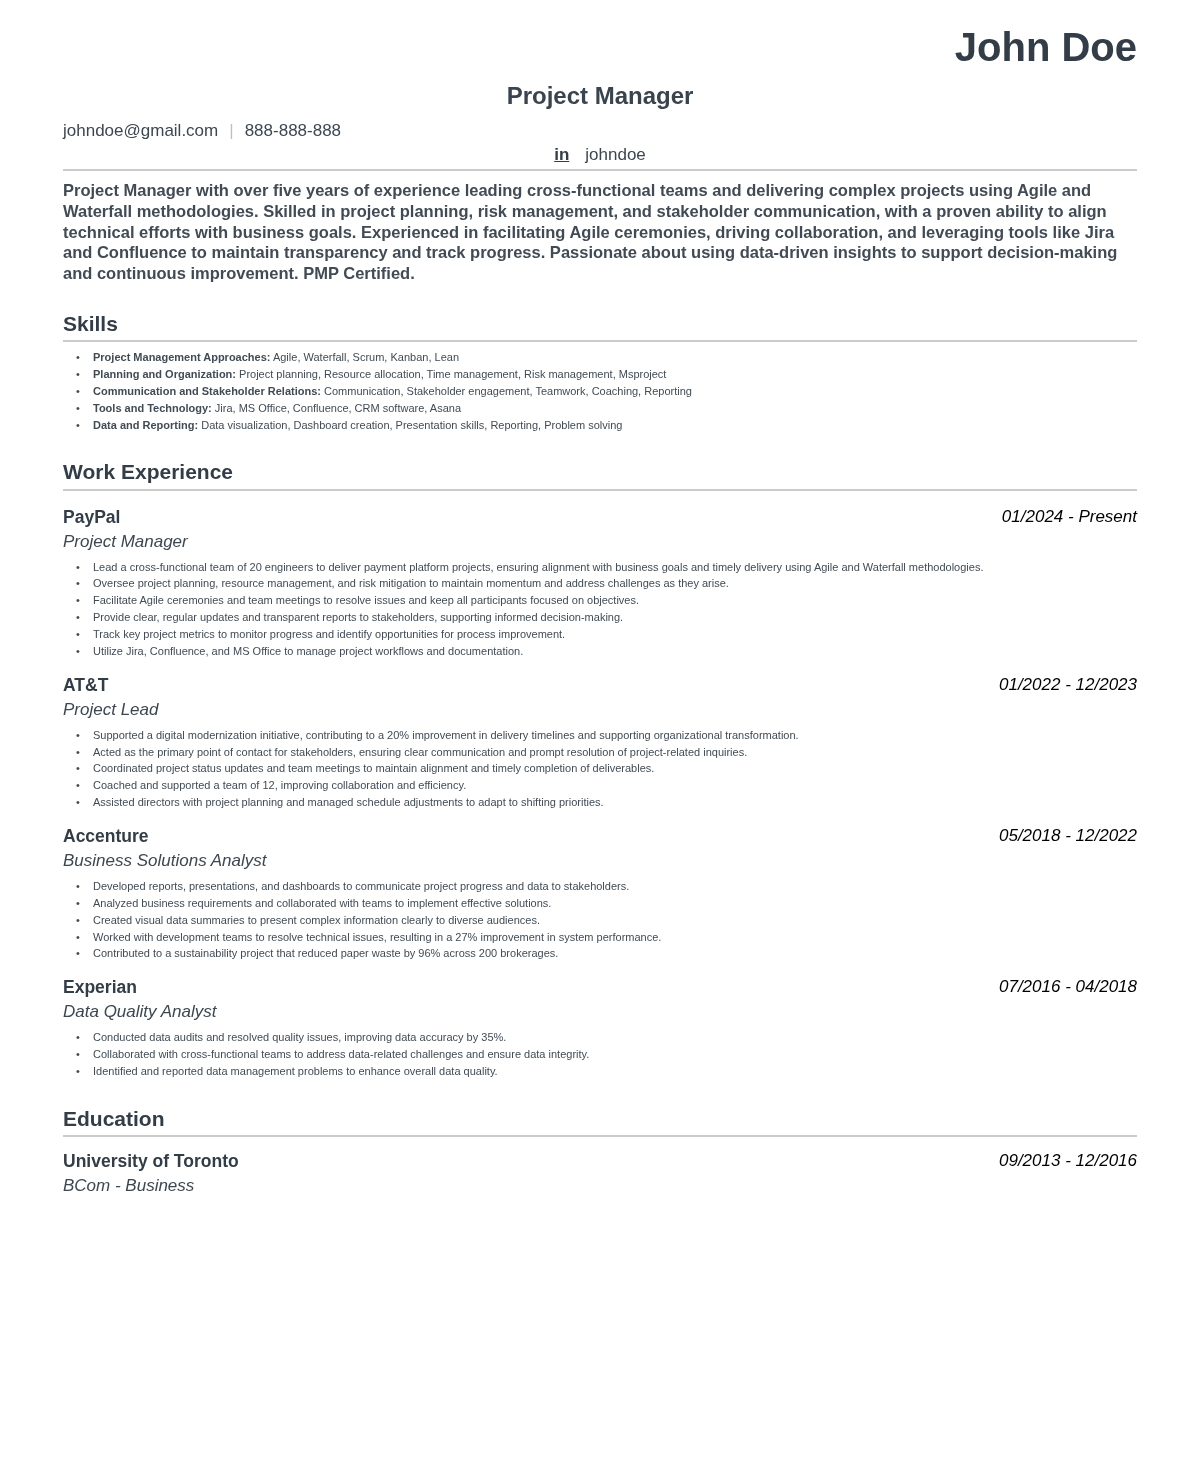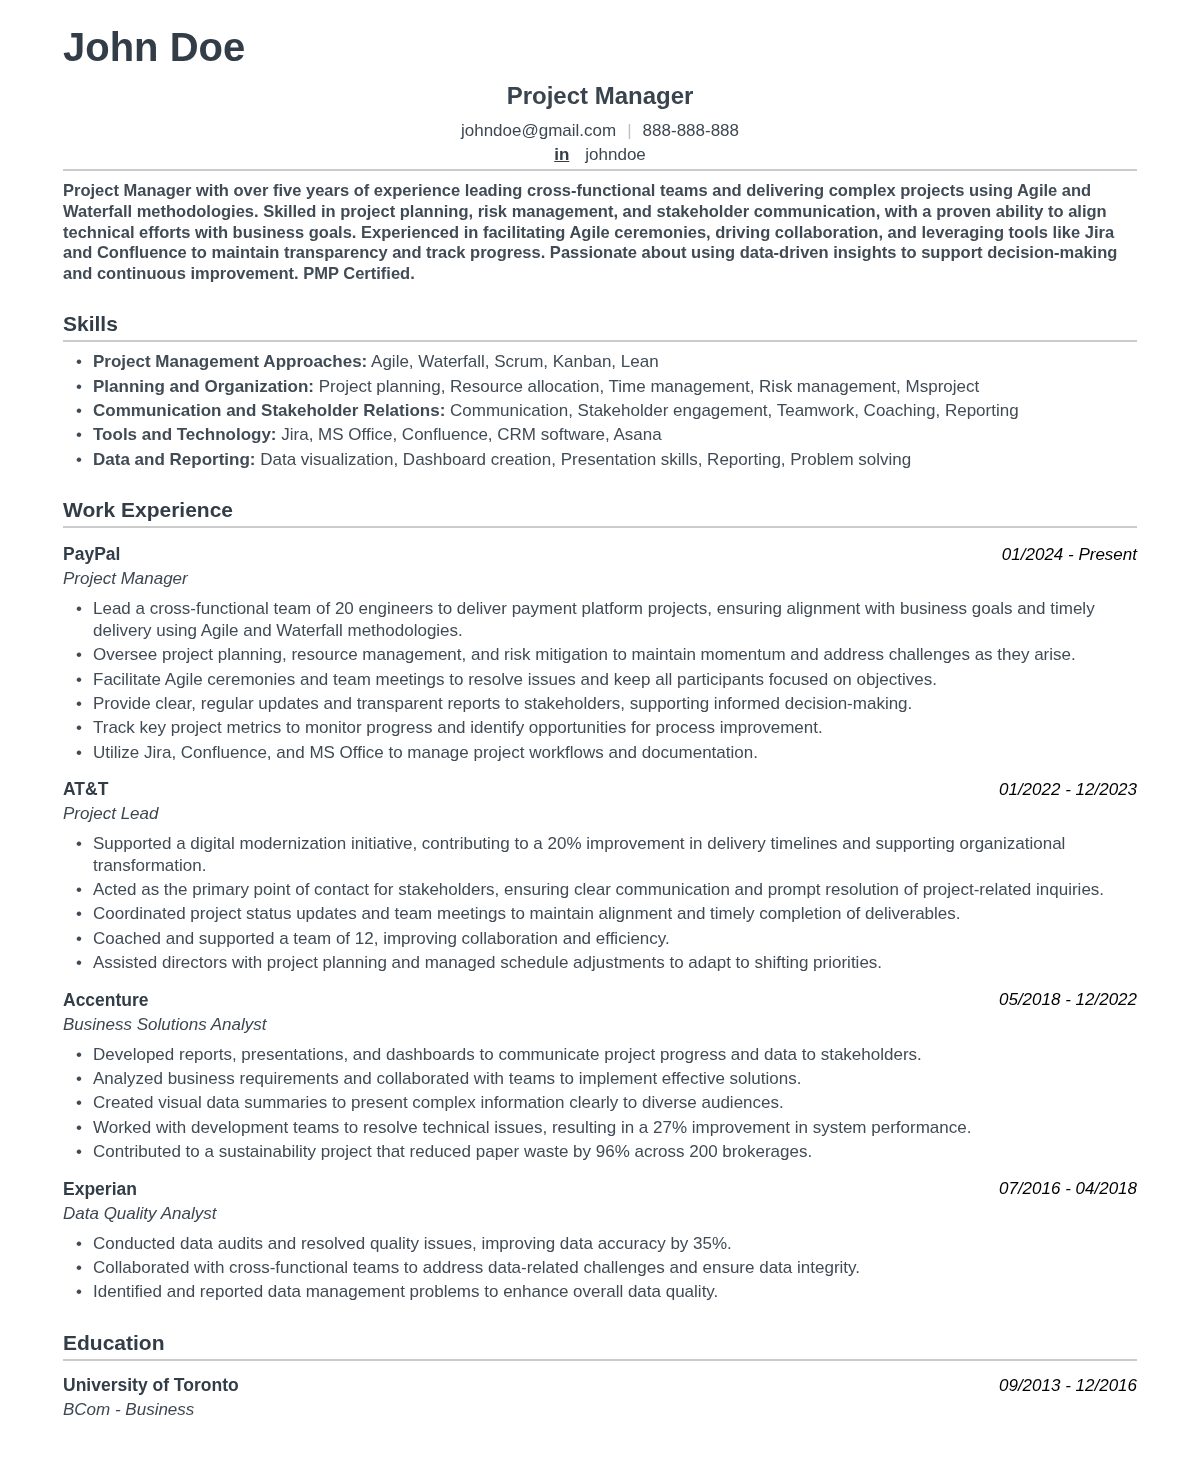--- a/index.html
+++ b/index.html
@@ -6,36 +6,35 @@
   body {
     width: 1200px;
     min-height: 1473px;
     font-family: "Liberation Sans", sans-serif;
     color: #414b55;
   }
   .page { padding: 20px 63px 40px 63px; }
 
   
   .name {
-    text-align: left;
+    text-align: right;
     font-size: 40px;
     font-weight: 700;
     color: #333d47;
     margin: 4px 0 0 0;
     line-height: 1.15;
   }
   .job-title {
     text-align: center;
     font-size: 24px;
     font-weight: 600;
     color: #3a444e;
     margin-top: 12px;
   }
   .contact-line {
-    text-align: center;
     font-size: 17px;
     margin-top: 11px;
     color: #3d4751;
   }
   .contact-sep { color: #b9c0c7; margin: 0 11px; font-weight: 300; }
   .linkedin-line {
     text-align: center;
     font-size: 17px;
     margin-top: 4px;
     color: #3d4751;
@@ -65,37 +64,37 @@
     font-weight: bold;
   }
 
   ul.bullets {
     list-style: none;
     margin: 9px 0 0 0;
     padding: 0 0 0 30px;
   }
   ul.bullets li {
     position: relative;
-    font-size: 17px;
+    font-size: 11px;
     line-height: 1.26;
     margin: 0 0 3px 0;
   }
   ul.bullets li::before {
     content: "\2022";
     position: absolute;
     left: -17px;
     color: #414b55;
   }
   .skill-label { font-weight: 700; }
 
   
   .job-header {
     display: flex;
     justify-content: space-between;
-    align-items: center;
+    align-items: flex-start;
     margin-top: 16px;
   }
   .company {
     font-size: 17.5px;
     font-weight: 700;
     color: #333d47;
   }
   .dates {
     font-size: 17px;
     font-style: italic;

